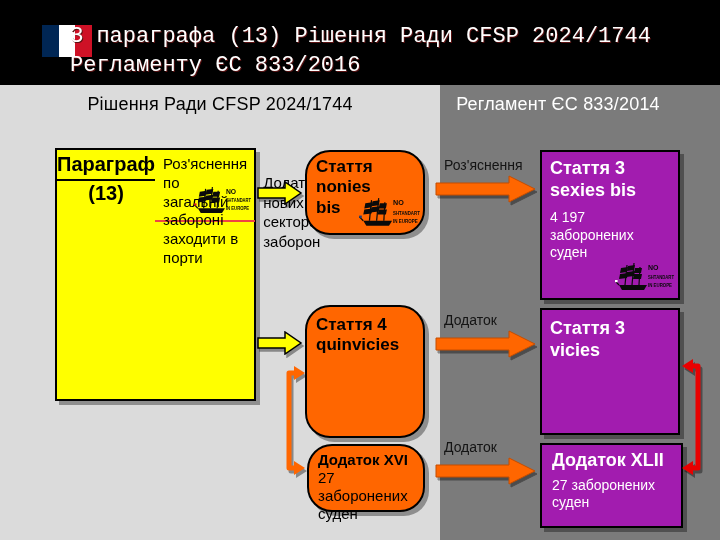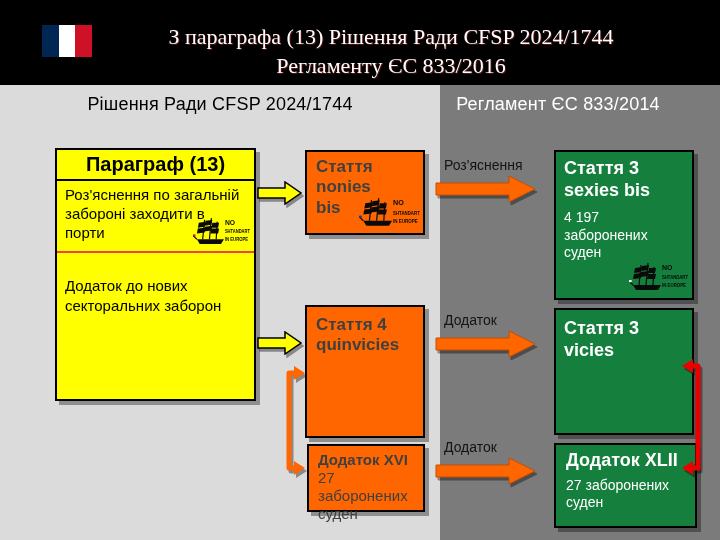--- a/index.html
+++ b/index.html
@@ -9,38 +9,38 @@
     font-family:"Liberation Sans", sans-serif; background:#DBDBDB;
   }
   
   .titlebar { position:absolute; left:0; top:0; width:720px; height:85px; background:#000; }
   .flag { position:absolute; left:42px; top:25px; width:50px; height:32px; display:flex; }
   .flag span { flex:1; }
   .flag .b { background:#002654; }
   .flag .w { background:#fff; }
   .flag .r { background:#CE1126; }
   .titles {
-    position:absolute; left:70px; right:8px; top:22px; text-align:center;
-    color:#fff; font-family:Liberation Serif, serif; font-size:22px; line-height:29px;
+    position:absolute; left:70px; right:8px; top:22px; 
+    color:#fff; font-family:Liberation Mono, monospace; font-size:22px; line-height:29px;
     text-shadow:1px 1px 0 #5a1212;
   }
   
   .panel-left  { position:absolute; left:0;   top:85px; width:440px; height:455px; background:#DBDBDB; }
   .panel-right { position:absolute; left:440px;top:85px; width:280px; height:455px; background:#7B7B7B; }
   .col-head { position:absolute; top:94px; font-size:18px; text-align:center; letter-spacing:.2px; }
   .col-head.left  { left:20px;  width:400px; color:#000; }
   .col-head.right { left:418px; width:280px; color:#fff; }
   
   .box { position:absolute; border:2px solid #000; box-shadow:4px 4px 0 rgba(0,0,0,0.35); }
   .yellow { background:#FFFF00; color:#000; }
-  .orange { background:#FF6600; color:#404040; }
-  .red    { background:#15803d; color:#fff;margin-left:14px; }
+  .orange { background:#FF6600; color:#000000;border-radius:25px; }
+  .red    { background:#a21caf; color:#fff; }
   .preline { white-space:pre-line; }
 
-  .paragraph-box { left:55px; top:148px; width:201px; height:253px; display:flex; flex-direction:column; }
+  .paragraph-box { left:55px; top:148px; width:201px; height:253px; display:flex; }
   .pb-title { height:31px; line-height:29px; text-align:center; font-weight:bold; font-size:20px; border-bottom:2px solid #000; }
   .pb-row1 { height:72px; border-bottom:2px solid #ef4444; padding:5px 8px 0 8px; font-size:15px; line-height:1.25; position:relative; }
   .pb-row2 { flex:1; padding:23px 8px 0 8px; font-size:15px; line-height:1.3;border-radius:17px; }
 
   .box-nonies     { left:305px; top:150px; width:120px; height:85px;  padding:5px 0 0 9px;  font-weight:bold; font-size:17px; line-height:1.2; }
   .box-quinvicies { left:305px; top:305px; width:120px; height:133px; padding:8px 0 0 9px;  font-weight:bold; font-size:17px; line-height:1.2; }
   .box-annex16    { left:307px; top:444px; width:118px; height:68px;  padding:5px 4px 0 9px; font-size:15px; line-height:1.2; }
   .box-annex16 .t { font-weight:bold; }
 
   .box-sexies  { left:540px; top:150px; width:140px; height:150px; padding:6px 6px 0 8px; }

